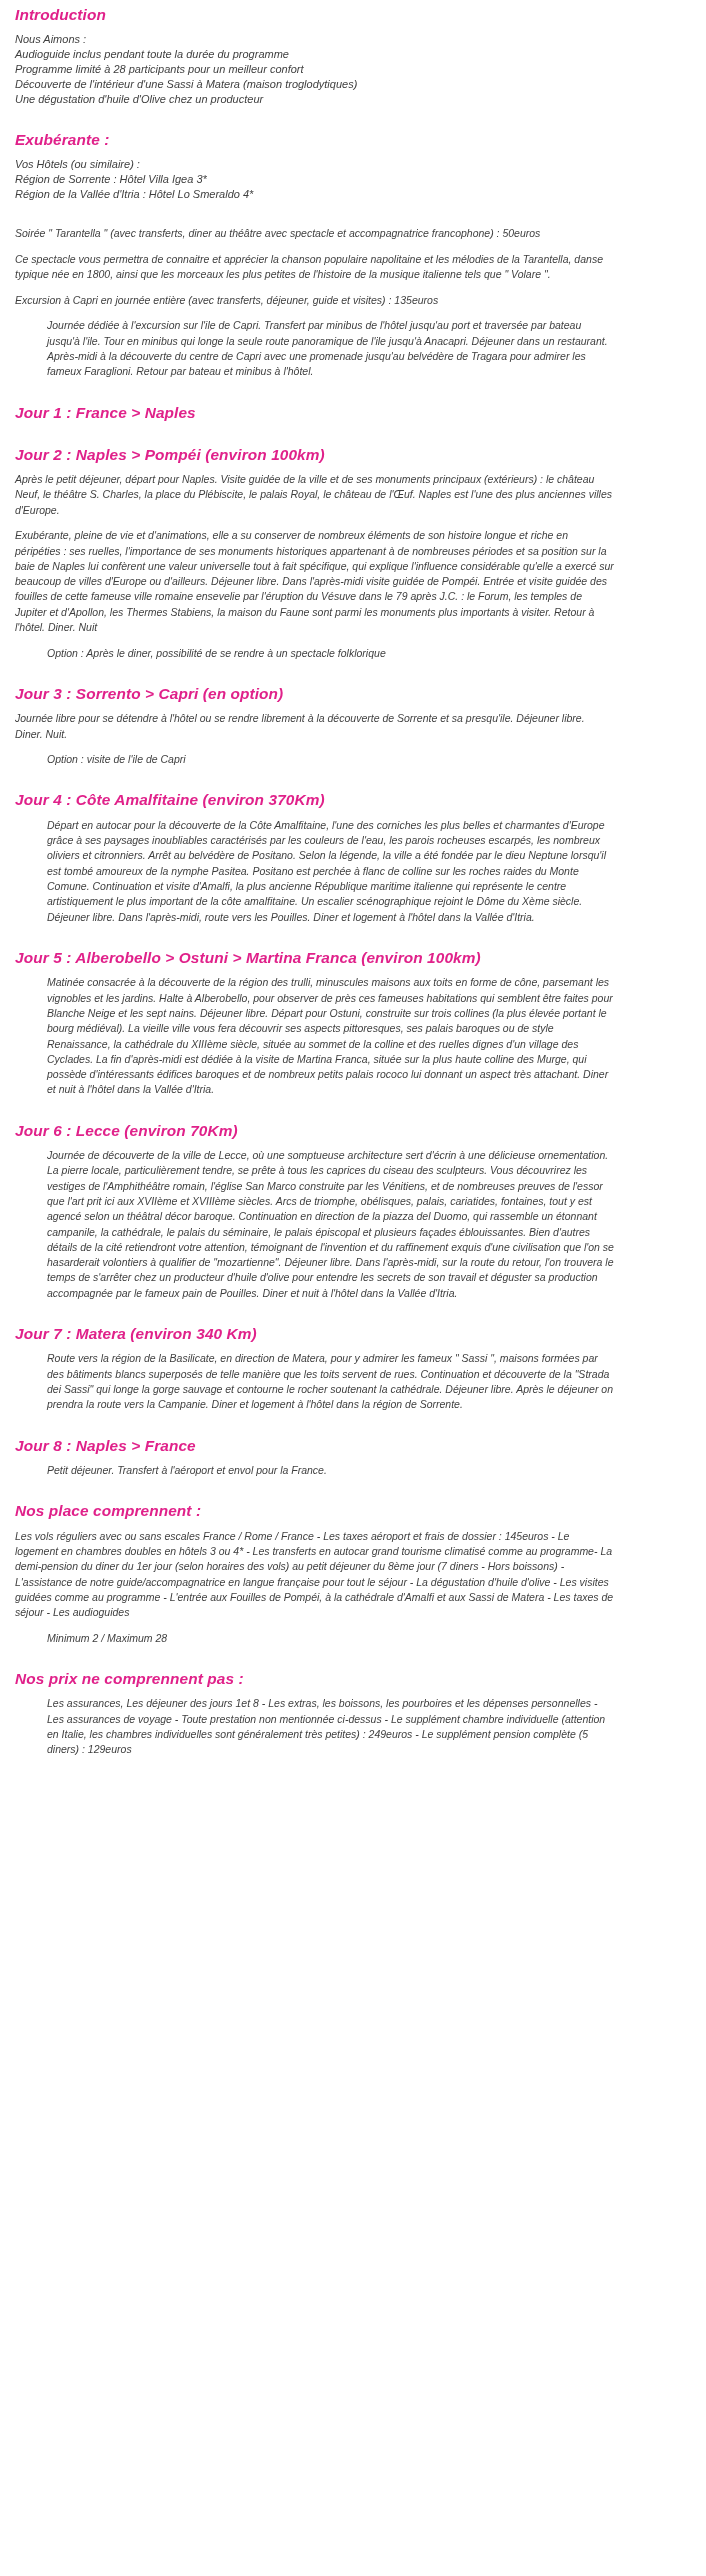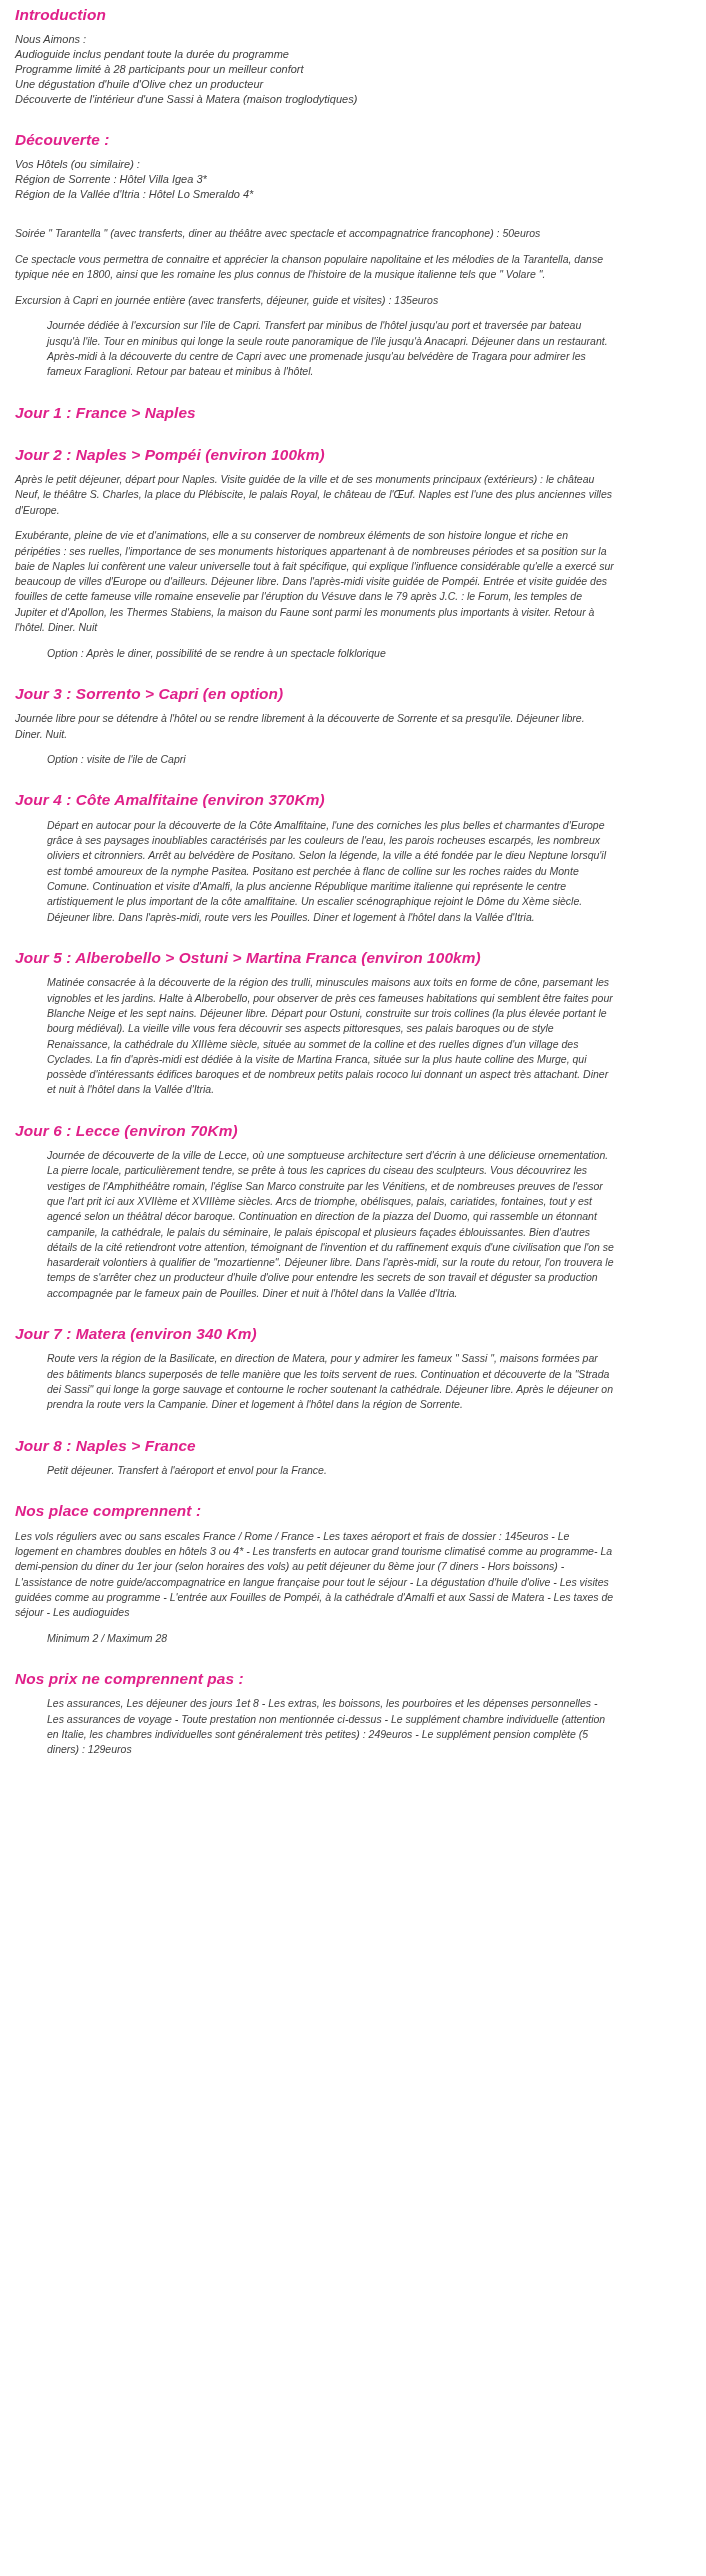--- a/index.html
+++ b/index.html
@@ -51,32 +51,32 @@
 </head>
 <body>
 
 <div class="page">
   <div id="sections-root">
       <div class="block">
         <h2 class="section-title">Introduction</h2>
         <p class="line">Nous Aimons :</p>
         <p class="line">Audioguide inclus pendant toute la durée du programme</p>
         <p class="line">Programme limité à 28 participants pour un meilleur confort</p>
+        <p class="line">Découverte de l'intérieur d'une Sassi à Matera (maison troglodytiques)</p>
         <p class="line">Une dégustation d'huile d'Olive chez un producteur</p>
-        <p class="line">Découverte de l'intérieur d'une Sassi à Matera (maison troglodytiques)</p>
       </div>
       <div class="block">
-        <h2 class="section-title">Découverte :</h2>
+        <h2 class="section-title">Exubérante :</h2>
         <p class="line">Vos Hôtels (ou similaire) :</p>
         <p class="line">Région de Sorrente : Hôtel Villa Igea 3*</p>
         <p class="line">Région de la Vallée d'Itria : Hôtel Lo Smeraldo 4*</p>
       </div>
       <div class="block">
         <p class="para">Soirée " Tarantella " (avec transferts, diner au théâtre avec spectacle et accompagnatrice francophone) : 50euros</p>
-        <p class="para">Ce spectacle vous permettra de connaitre et apprécier la chanson populaire napolitaine et les mélodies de la Tarantella, danse typique née en 1800, ainsi que les romaine les plus connus de l'histoire de la musique italienne tels que " Volare ".</p>
+        <p class="para">Ce spectacle vous permettra de connaitre et apprécier la chanson populaire napolitaine et les mélodies de la Tarantella, danse typique née en 1800, ainsi que les morceaux les plus petites de l'histoire de la musique italienne tels que " Volare ".</p>
         <p class="para">Excursion à Capri en journée entière (avec transferts, déjeuner, guide et visites) : 135euros</p>
         <p class="para">Journée dédiée à l'excursion sur l'ile de Capri. Transfert par minibus de l'hôtel jusqu'au port et traversée par bateau jusqu'à l'ile. Tour en minibus qui longe la seule route panoramique de l'ile jusqu'à Anacapri. Déjeuner dans un restaurant. Après-midi à la découverte du centre de Capri avec une promenade jusqu'au belvédère de Tragara pour admirer les fameux Faraglioni. Retour par bateau et minibus à l'hôtel.</p>
       </div>
       <div class="block">
         <h2 class="section-title">Jour 1 : France &gt; Naples</h2>
       </div>
       <div class="block">
         <h2 class="section-title">Jour 2 : Naples &gt; Pompéi (environ 100km)</h2>
         <p class="para">Après le petit déjeuner, départ pour Naples. Visite guidée de la ville et de ses monuments principaux (extérieurs) : le château Neuf, le théâtre S. Charles, la place du Plébiscite, le palais Royal, le château de l'Œuf. Naples est l'une des plus anciennes villes d'Europe.</p>
         <p class="para">Exubérante, pleine de vie et d'animations, elle a su conserver de nombreux éléments de son histoire longue et riche en péripéties : ses ruelles, l'importance de ses monuments historiques appartenant à de nombreuses périodes et sa position sur la baie de Naples lui confèrent une valeur universelle tout à fait spécifique, qui explique l'influence considérable qu'elle a exercé sur beaucoup de villes d'Europe ou d'ailleurs. Déjeuner libre. Dans l'après-midi visite guidée de Pompéi. Entrée et visite guidée des fouilles de cette fameuse ville romaine ensevelie par l'éruption du Vésuve dans le 79 après J.C. : le Forum, les temples de Jupiter et d'Apollon, les Thermes Stabiens, la maison du Faune sont parmi les monuments plus importants à visiter. Retour à l'hôtel. Diner. Nuit</p>

